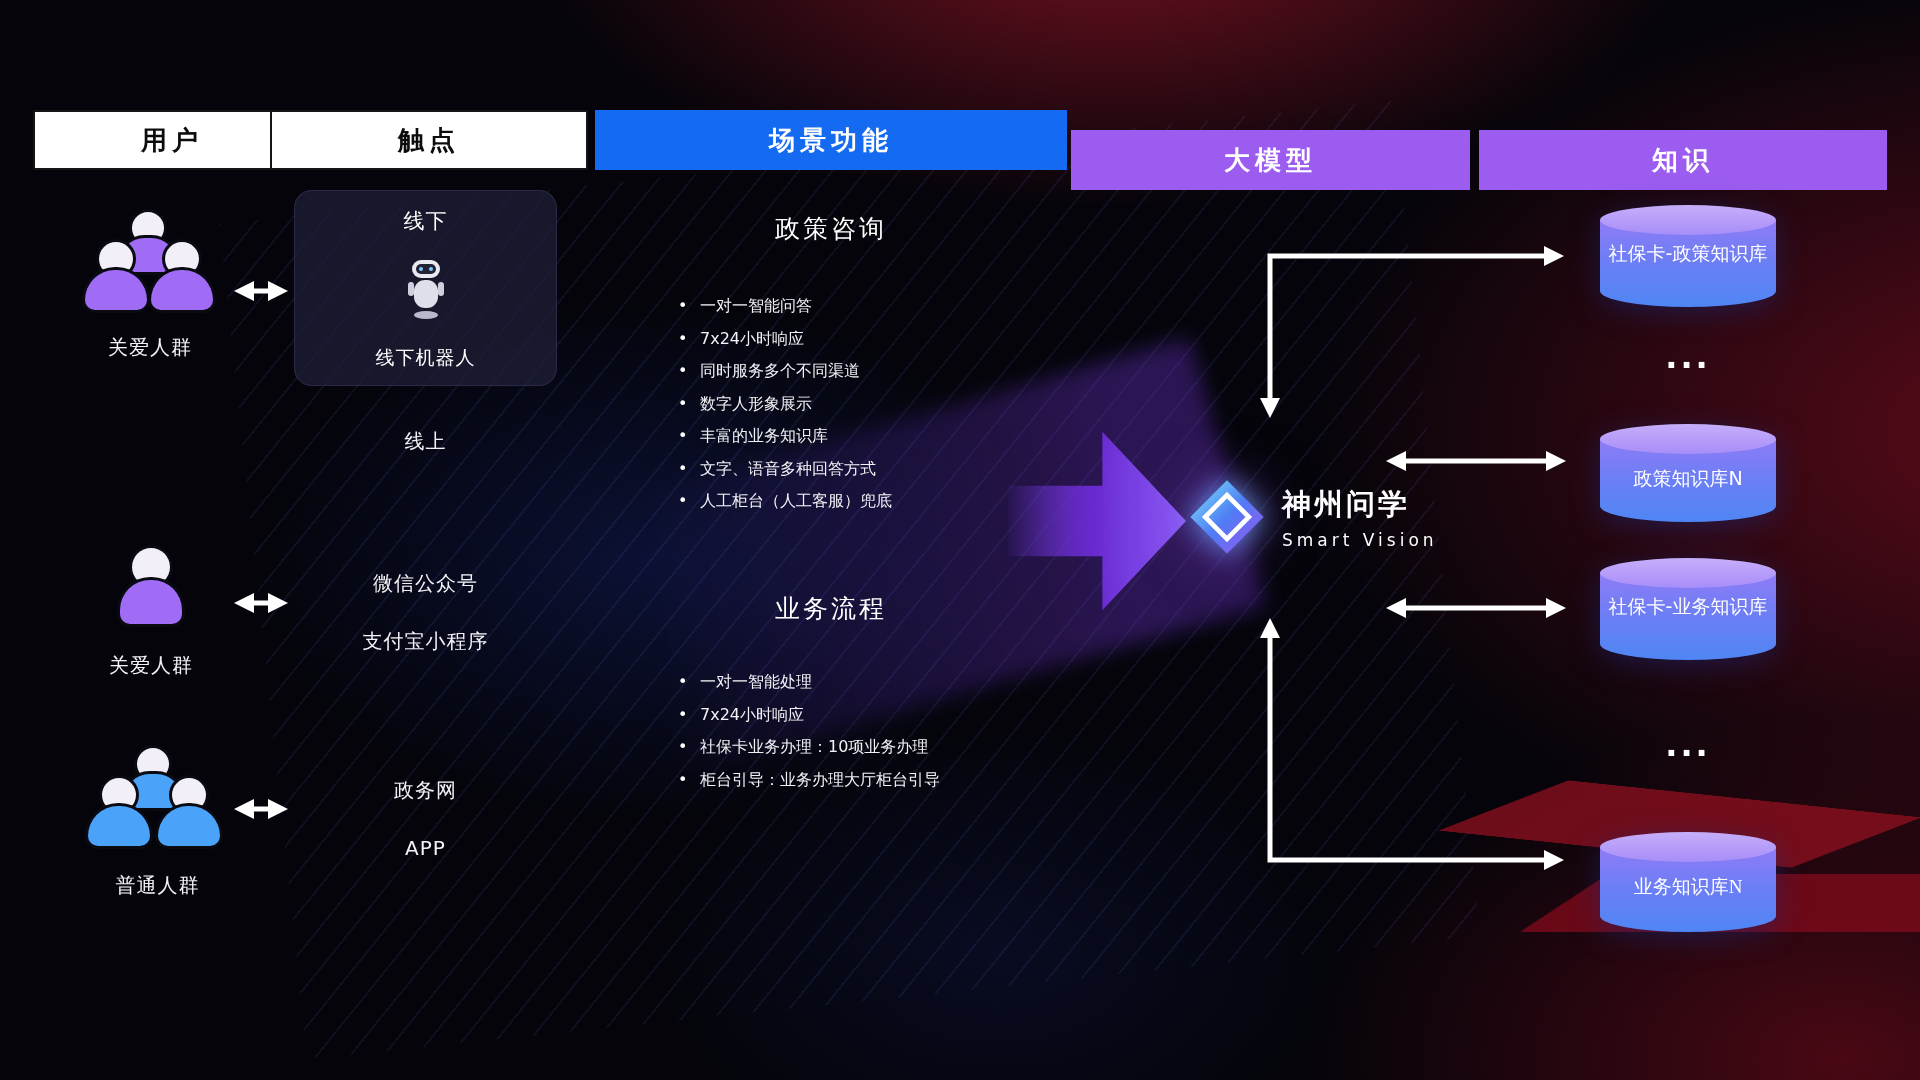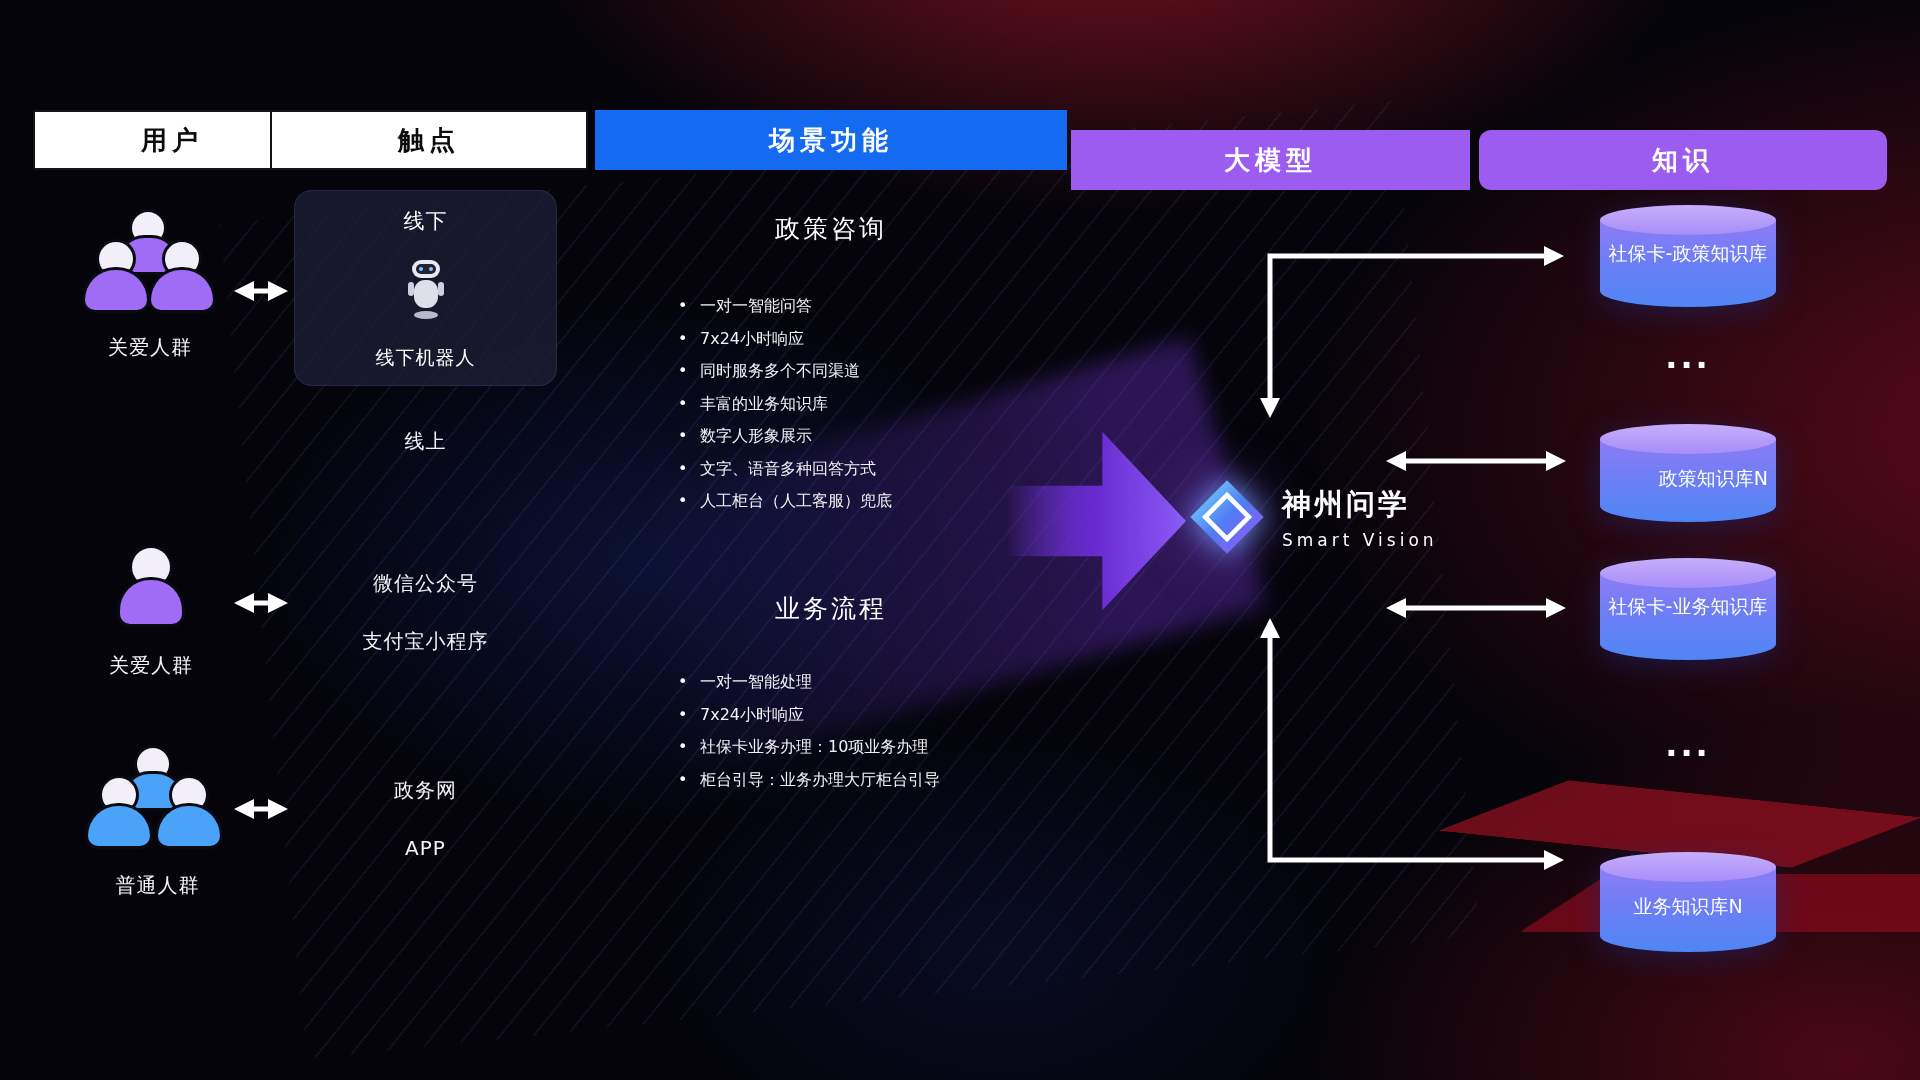--- a/index.html
+++ b/index.html
@@ -98,21 +98,21 @@
     </div>
   <div class="col-header white" style="left:270px;width:318px;">
       <span>触点</span>
     </div>
   <div class="col-header blue" style="left:595px;width:472px;">
       <span>场景功能</span>
     </div>
   <div class="col-header purple" style="left:1071px;width:399px;">
       <span>大模型</span>
     </div>
-  <div class="col-header purple" style="left:1479px;width:408px;border-radius:12px;">
+  <div class="col-header purple" style="left:1479px;width:408px;">
       <span>知识</span>
     </div>
 
   <div class="people-group" style="left:85px;top:212px;width:130px;height:112px;">
     <div class="person" style="left:34px;top:0;--c:#a06cf5;">
       <div class="head" style="width:32px;height:32px;"></div>
         <div class="body" style="width:58px;height:34px;margin-top:-6px;"></div>
     </div>
     <div class="person" style="left:0;top:30px;--c:#a06cf5;">
       <div class="head" style="width:34px;height:34px;"></div>
@@ -167,22 +167,22 @@
   <div class="tp-label" style="top:570px;">微信公众号</div>
   <div class="tp-label" style="top:628px;">支付宝小程序</div>
   <div class="tp-label" style="top:777px;">政务网</div>
   <div class="tp-label" style="top:836px;">APP</div>
 
   <div class="scn-title" style="top:212px;">政策咨询</div>
   <ul class="scn-list" style="top:290px;">
     <li>一对一智能问答</li>
     <li>7x24小时响应</li>
     <li>同时服务多个不同渠道</li>
+    <li>数字人形象展示</li>
     <li>丰富的业务知识库</li>
-    <li>数字人形象展示</li>
     <li>文字、语音多种回答方式</li>
     <li>人工柜台（人工客服）兜底</li>
   </ul>
   <div class="scn-title" style="top:592px;">业务流程</div>
   <ul class="scn-list" style="top:666px;">
     <li>一对一智能处理</li>
     <li>7x24小时响应</li>
     <li>社保卡业务办理：10项业务办理</li>
     <li>柜台引导：业务办理大厅柜台引导</li>
   </ul>
@@ -226,27 +226,27 @@
 
   <div class="db" style="top:205px;height:102px;">
     <div class="db-top"></div>
     <div class="db-body"></div>
     <div class="db-label">社保卡-政策知识库</div>
   </div>
   <div class="dots" style="top:338px;">...</div>
   <div class="db" style="top:424px;height:98px;">
     <div class="db-top"></div>
     <div class="db-body"></div>
-    <div class="db-label" style="padding-top:42px;text-align:right;">政策知识库N</div>
+    <div class="db-label" style="padding-top:42px;">政策知识库N</div>
   </div>
   <div class="db" style="top:558px;height:102px;">
     <div class="db-top"></div>
     <div class="db-body"></div>
     <div class="db-label">社保卡-业务知识库</div>
   </div>
   <div class="dots" style="top:726px;">...</div>
-  <div class="db" style="top:852px;height:100px;">
+  <div class="db" style="top:832px;height:100px;font-family:Liberation Serif, serif;">
     <div class="db-top"></div>
     <div class="db-body"></div>
     <div class="db-label" style="padding-top:42px;">业务知识库N</div>
   </div>
 
 </div>
 
 </body></html>

